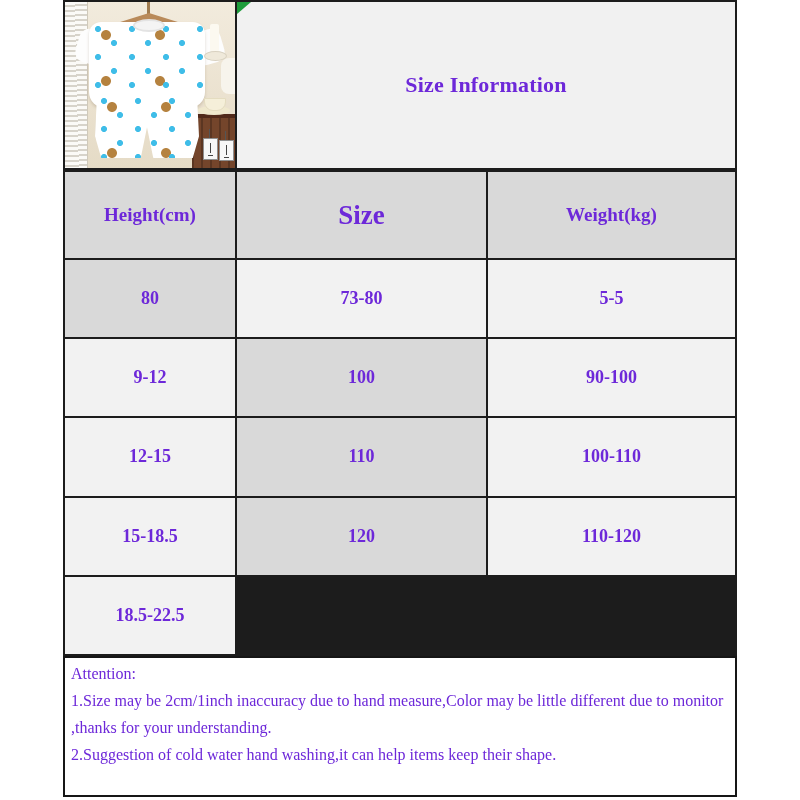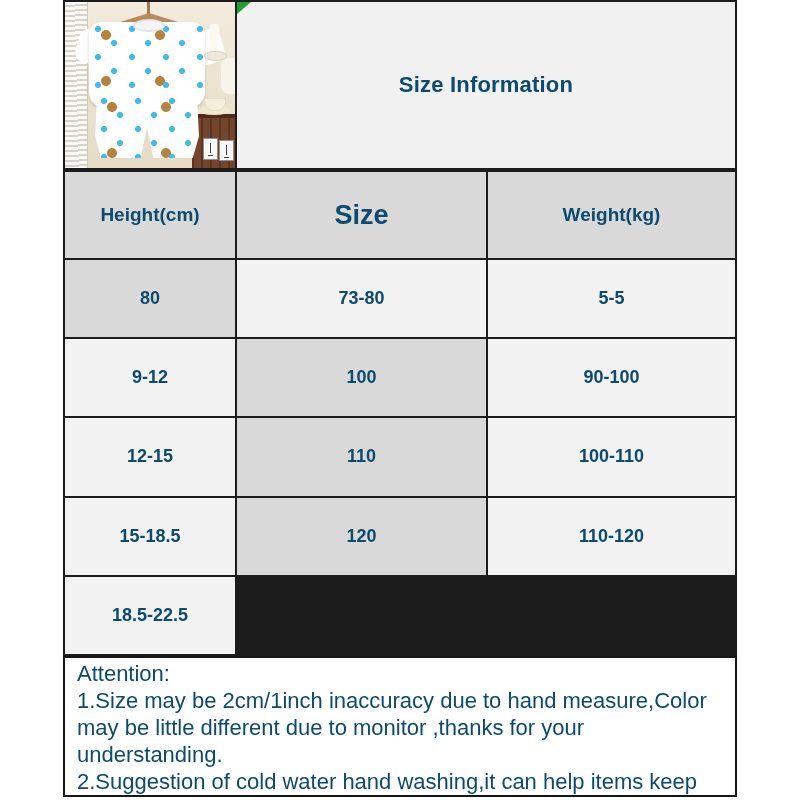--- a/index.html
+++ b/index.html
@@ -1,18 +1,18 @@
 <!DOCTYPE html>
 <html><head>
 <meta charset="utf-8">
 <style>
   html,body{margin:0;padding:0;background:#ffffff;}
   .sheet{
     position:relative;width:800px;height:800px;background:#ffffff;
-    font-family:Liberation Sans, sans-serif;color:#0c4a6e;overflow:hidden;
+    font-family:Liberation Serif, serif;color:#6d28d9;overflow:hidden;
   }
   
   .top-section{
     position:absolute;left:63px;top:0;width:674px;height:170px;
     display:flex;border:2px solid #1c1c1c;box-sizing:border-box;background:#f1f1f1;
   }
   .photo{
     position:relative;flex:none;width:170px;height:100%;
     border-right:2px solid #1c1c1c;box-sizing:content-box;
     background:linear-gradient(180deg,#f2ebdd 0%,#ebe2d0 55%,#e5dbc6 100%);
@@ -73,21 +73,21 @@
   .cell{display:flex;align-items:center;justify-content:center;background:#f2f2f2;
     font-weight:bold;font-size:18px;}
   .cell.gray{background:#d9d9d9;}
   .cell.col-head{font-size:19px;}
   .cell.size-head{font-size:27px;}
 
   
   .attention{
     position:absolute;left:63px;top:656px;width:674px;height:141px;
     box-sizing:border-box;border:2px solid #161616;background:#fff;
-    padding:2px 12px;font-size:22px;line-height:27px;
+    padding:2px 6px;font-size:16px;line-height:27px;
   }
 </style>
 </head>
 <body>
 
 <div class="sheet">
 
   <div class="top-section">
     <div class="photo">
       <div class="stripes"></div>

